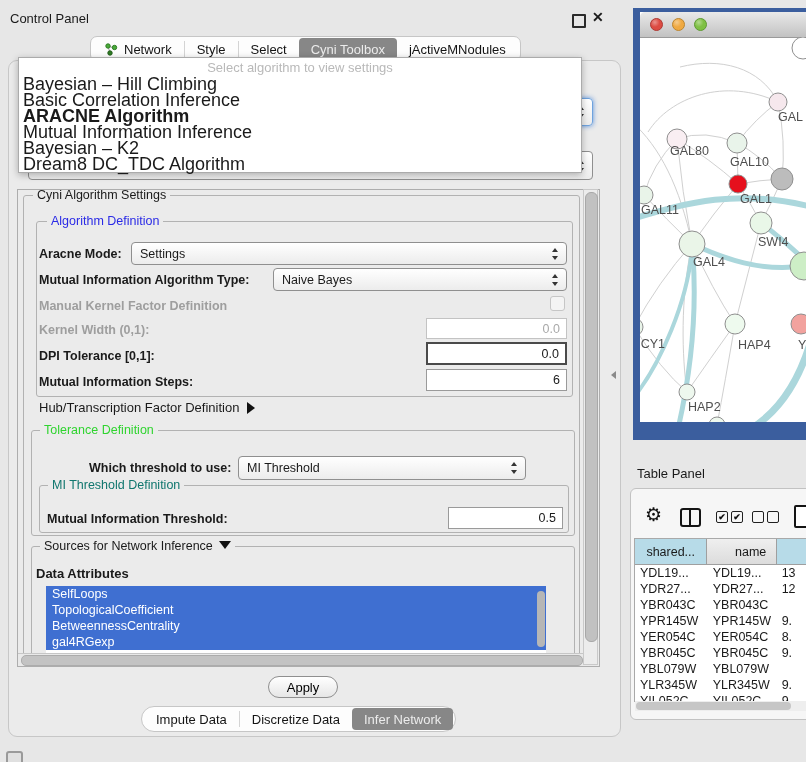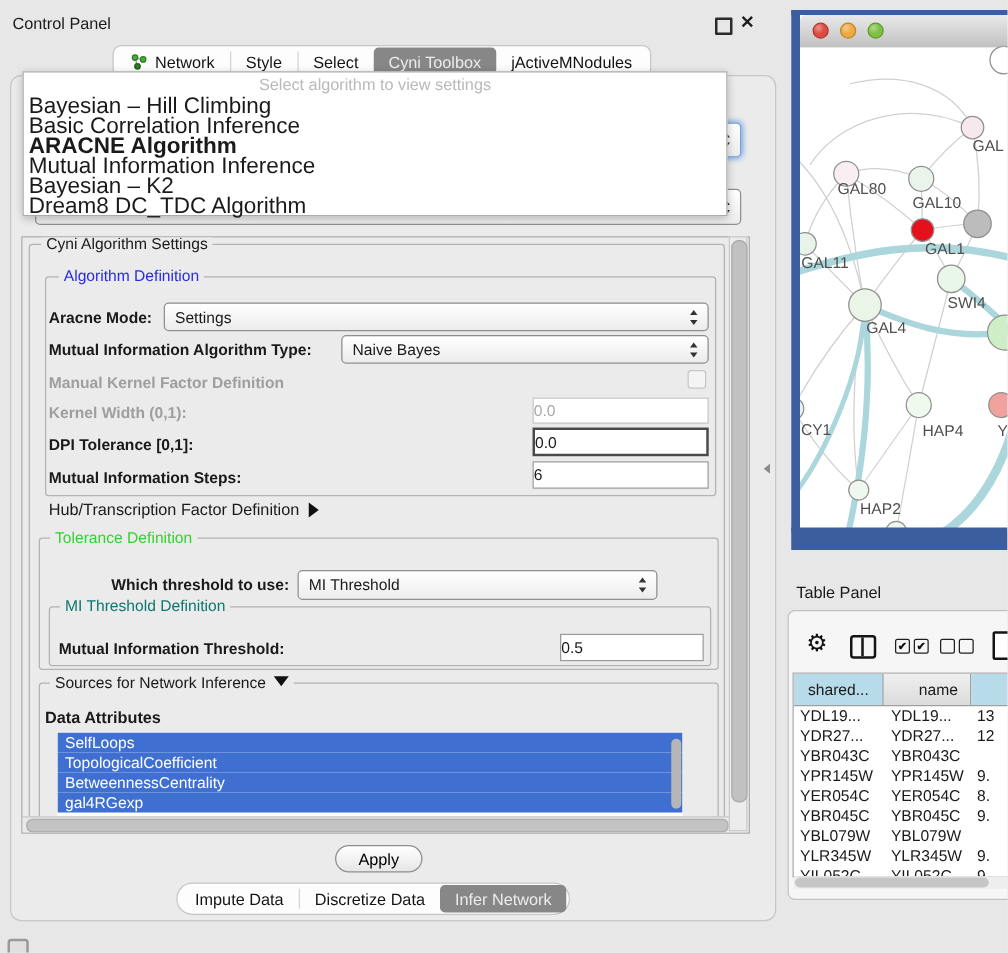--- a/index.html
+++ b/index.html
@@ -26,21 +26,21 @@
   
   .combo{background:linear-gradient(#ffffff,#ececec);border:1px solid #8f8f8f;border-radius:4px;
       font-size:12.5px;display:flex;align-items:center;padding-left:8px;box-sizing:border-box;}
   .combo .arrows{position:absolute;right:7px;top:50%;transform:translateY(-50%);width:7px;height:12px;}
   .combo .arrows:before,.combo .arrows:after{content:"";position:absolute;left:0;border-left:3.5px solid transparent;border-right:3.5px solid transparent;}
   .combo .arrows:before{top:0;border-bottom:4.5px solid #333;}
   .combo .arrows:after{bottom:0;border-top:4.5px solid #333;}
   .combo.focusring{border-color:#6fa3de;box-shadow:0 0 5px rgba(80,140,220,.95);}
   .combo.ghost{color:#9b9b9b;}
   .tfield{background:#fff;border:1px solid #9a9a9a;font-size:12.5px;display:flex;align-items:center;
-      justify-content:flex-start;padding-right:6px;box-sizing:border-box;}
+      justify-content:flex-end;padding-right:6px;box-sizing:border-box;}
   .tfield.disabled{border-color:#c3c3c3;color:#a9a9a9;}
   .tfield.focus{border:2px solid #4a4a4a;}
   .checkbox{width:13px;height:13px;border:1px solid #c6c6c6;border-radius:3px;background:#f4f4f4;}
 
   
   .popup{left:18px;top:57px;width:562px;height:114px;background:#fff;border:1px solid #ababab;
       box-shadow:0 2px 7px rgba(0,0,0,.28);z-index:40;}
   .popup .ph{display:block;text-align:center;color:#b9b9b9;font-size:13px;padding-top:2px;height:16px;}
   .popup .opt{font-size:18px;line-height:16px;padding-left:4px;white-space:nowrap;}
   .popup .opt.bold{font-weight:bold;}

